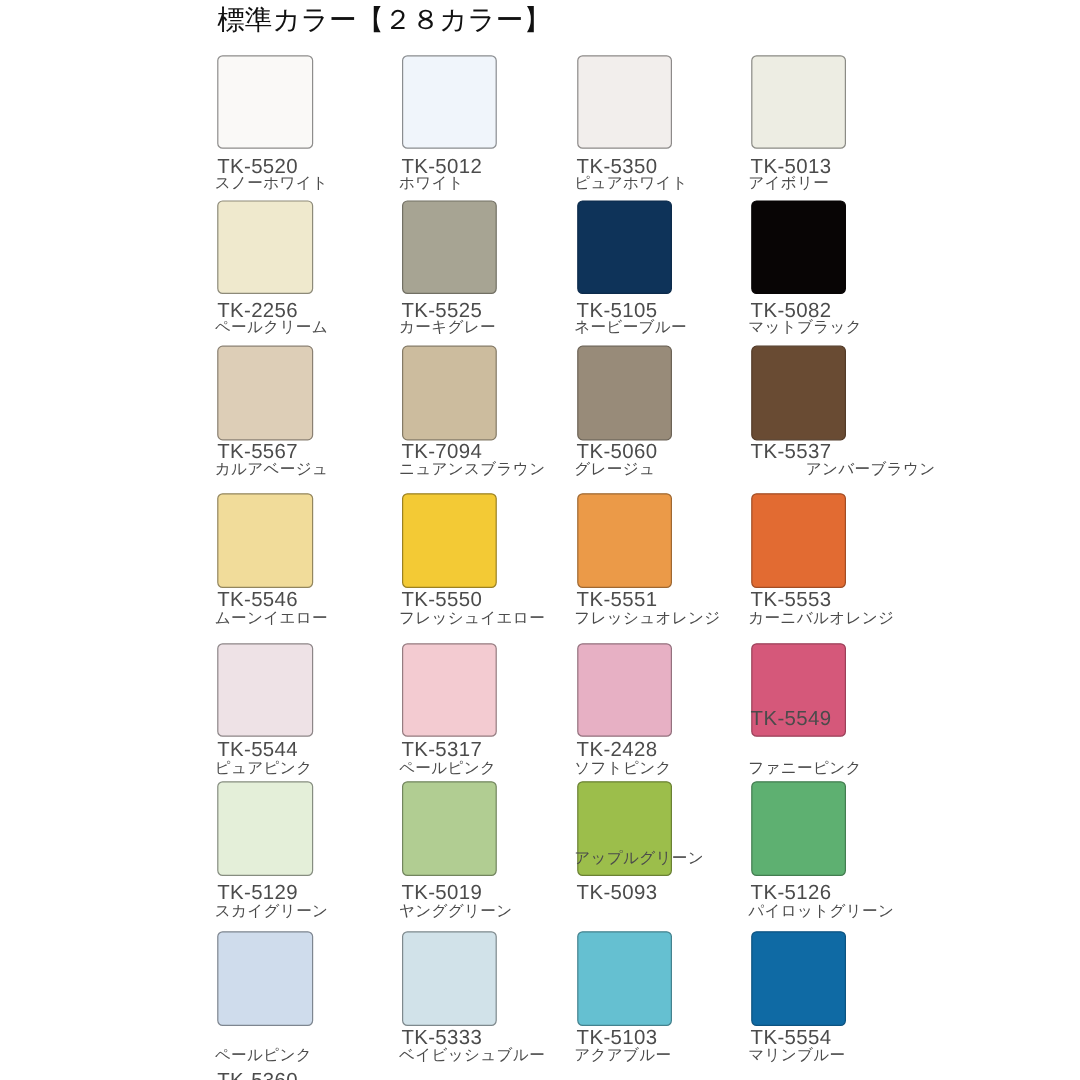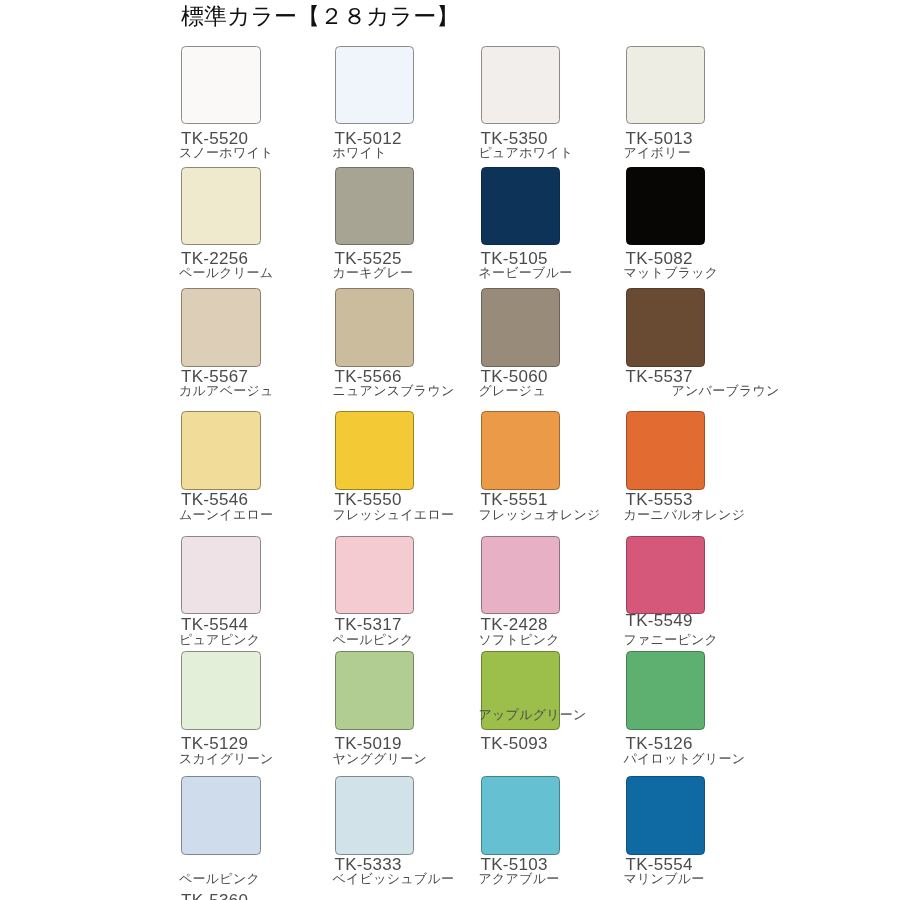--- a/index.html
+++ b/index.html
@@ -122,21 +122,21 @@
     <div class="swatch-code" style="top: 250.2px;">TK-5082</div>
     <div class="swatch-name" style="top: 266.4px; text-align: right;">マットブラック</div>
   </div>
   <div class="swatch-cell" style="left: 181px; top: 0px;">
     <div class="swatch-chip" style="background: rgb(221, 206, 183); border-color: rgb(138, 128, 114); top: 287.5px; height: 79px;"></div>
     <div class="swatch-code" style="top: 368.1px;">TK-5567</div>
     <div class="swatch-name" style="top: 383.6px;">カルアベージュ</div>
   </div>
   <div class="swatch-cell" style="left: 334.5px; top: 0px;">
     <div class="swatch-chip" style="background: rgb(204, 188, 158); border-color: rgb(132, 122, 102); top: 287.5px; height: 79px;"></div>
-    <div class="swatch-code" style="top: 368.1px;">TK-5566</div>
+    <div class="swatch-code" style="top: 368.1px;">TK-7094</div>
     <div class="swatch-name" style="top: 383.6px;">ニュアンスブラウン</div>
   </div>
   <div class="swatch-cell" style="left: 480.5px; top: 0px;">
     <div class="swatch-chip" style="background: rgb(152, 139, 121); border-color: rgb(108, 99, 86); top: 287.5px; height: 79px;"></div>
     <div class="swatch-code" style="top: 368.1px;">TK-5060</div>
     <div class="swatch-name" style="top: 383.6px;">グレージュ</div>
   </div>
   <div class="swatch-cell" style="left: 625.5px; top: 0px;">
     <div class="swatch-chip" style="background: rgb(105, 75, 51); border-color: rgb(83, 59, 40); top: 287.5px; height: 79px;"></div>
     <div class="swatch-code" style="top: 368.1px;">TK-5537</div>
@@ -172,21 +172,21 @@
     <div class="swatch-code" style="top: 616.2px;">TK-5317</div>
     <div class="swatch-name" style="top: 632.8px;">ペールピンク</div>
   </div>
   <div class="swatch-cell" style="left: 480.5px; top: 0px;">
     <div class="swatch-chip" style="background: rgb(231, 176, 196); border-color: rgb(148, 113, 126); top: 535.5px; height: 78.2px;"></div>
     <div class="swatch-code" style="top: 616.2px;">TK-2428</div>
     <div class="swatch-name" style="top: 632.8px;">ソフトピンク</div>
   </div>
   <div class="swatch-cell" style="left: 625.5px; top: 0px;">
     <div class="swatch-chip" style="background: rgb(213, 88, 122); border-color: rgb(155, 64, 89); top: 535.5px; height: 78.2px;"></div>
-    <div class="swatch-code" style="top: 612px; text-align: center;">TK-5549</div>
+    <div class="swatch-code" style="top: 590px; text-align: center;">TK-5549</div>
     <div class="swatch-name" style="top: 632.8px;">ファニーピンク</div>
   </div>
   <div class="swatch-cell" style="left: 181px; top: 0px;">
     <div class="swatch-chip" style="background: rgb(228, 239, 217); border-color: rgb(134, 141, 128); top: 651.4px; height: 78.5px;"></div>
     <div class="swatch-code" style="top: 735.3px;">TK-5129</div>
     <div class="swatch-name" style="top: 751.9px;">スカイグリーン</div>
   </div>
   <div class="swatch-cell" style="left: 334.5px; top: 0px;">
     <div class="swatch-chip" style="background: rgb(177, 205, 146); border-color: rgb(114, 133, 94); top: 651.4px; height: 78.5px;"></div>
     <div class="swatch-code" style="top: 735.3px;">TK-5019</div>

